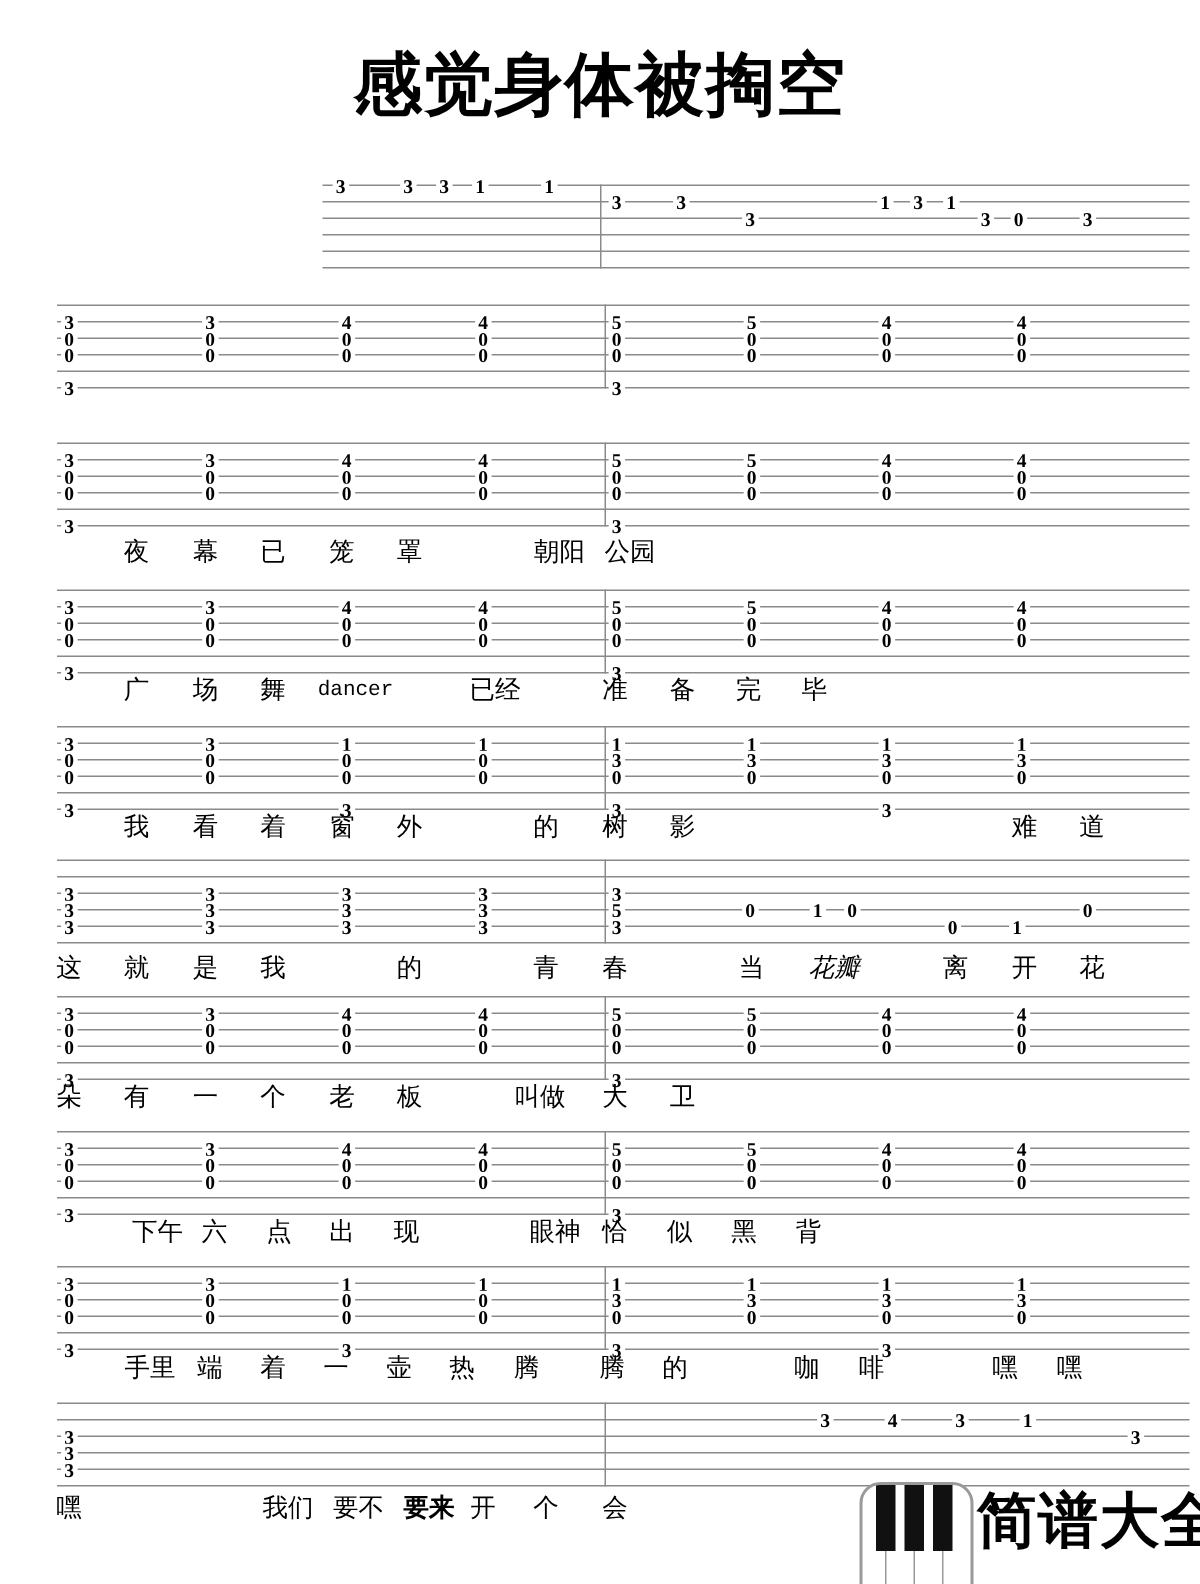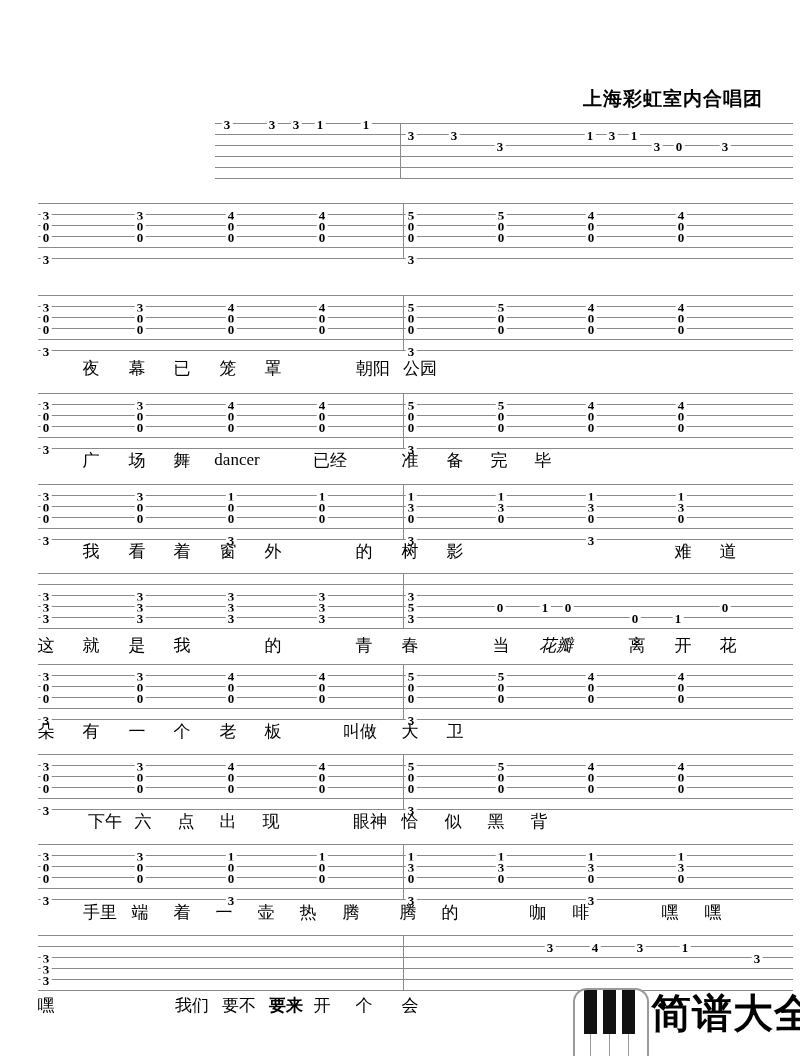--- a/index.html
+++ b/index.html
@@ -23,21 +23,21 @@
     position:absolute;z-index:2;transform:translate(-50%,-50%);
     font-family:"Liberation Serif",serif;font-weight:bold;font-size:13px;
     line-height:13px;color:#000;background:#ffffff;padding:0 2px;
     white-space:nowrap;
   }
   .lyric{
     position:absolute;z-index:2;transform:translate(-50%,-50%);
     font-size:17px;color:#000;white-space:nowrap;
     font-family:"Liberation Sans",sans-serif;
   }
-  .lyric.latin{font-size:17px;font-family:Liberation Serif, serif;}
+  .lyric.latin{font-size:14px;font-family:Liberation Mono, monospace;}
   
   .watermark{position:absolute;z-index:3;left:573px;top:988px;width:226px;height:68px;}
   .wm-icon{
     position:absolute;left:0;top:0;width:72px;height:86px;
     background:#ffffff;border:2px solid #9a9a9a;border-radius:14px;
     overflow:hidden;
   }
   .wm-blackkey{position:absolute;top:0;width:13px;height:44px;background:#111;}
   .wm-divider{position:absolute;top:44px;bottom:0;width:1px;background:#9a9a9a;}
   .wm-brand{
@@ -46,21 +46,21 @@
   }
   .wm-domain{
     position:absolute;left:80px;top:42px;font-size:23px;color:#1f1f1f;
     font-family:"Liberation Sans",sans-serif;white-space:nowrap;
   }
 </style>
 </head>
 <body>
 
 <div id="sheet">
-  <div class="artist">上海彩虹室内合唱团</div>
+  <div class="page-title">感觉身体被掏空</div>
 
   <div id="systems">
       <div>
         <div class="staff-line" style="left: 215px; width: 578px; top: 123px;"></div>
         <div class="staff-line" style="left: 215px; width: 578px; top: 134px;"></div>
         <div class="staff-line" style="left: 215px; width: 578px; top: 145px;"></div>
         <div class="staff-line" style="left: 215px; width: 578px; top: 156px;"></div>
         <div class="staff-line" style="left: 215px; width: 578px; top: 167px;"></div>
         <div class="staff-line" style="left: 215px; width: 578px; top: 178px;"></div>
         <div class="barline" style="left: 400px; top: 123px; height: 56px;"></div>

